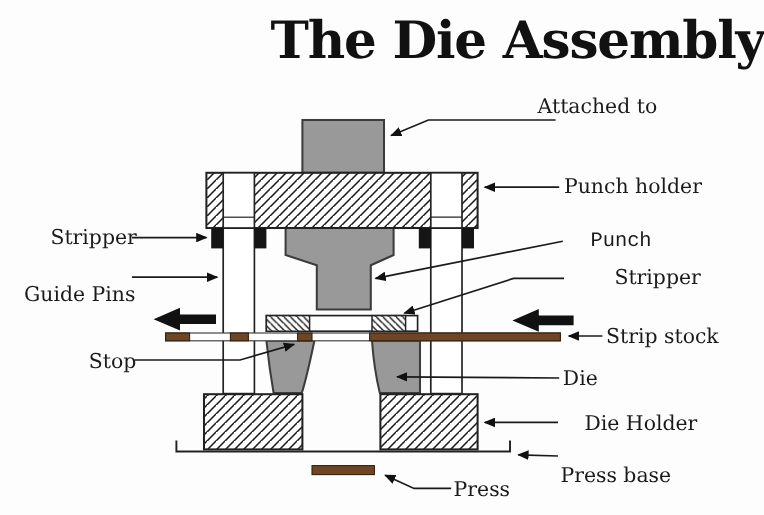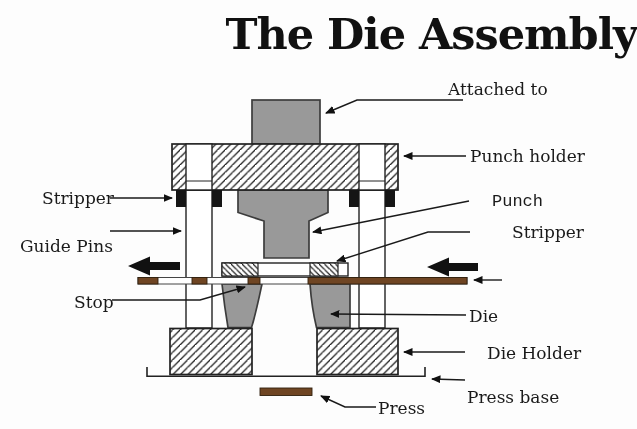--- a/index.html
+++ b/index.html
@@ -116,19 +116,20 @@
   <div class="page-title">The Die Assembly</div>
 
   <div class="lbl center" style="left:448px;top:79px;width:124px;">
     <div>Attached to</div>
   </div>
   <div class="lbl" style="left:470px;top:146px;">Punch holder</div>
   <div class="lbl" style="left:42px;top:188px;">Stripper</div>
   <div class="lbl" style="left:492px;top:192px;font-family:Liberation Mono, monospace;">Punch</div>
   <div class="lbl" style="left:20px;top:236px;">Guide Pins</div>
   <div class="lbl" style="left:472px;top:222px;margin-left:40px;">Stripper</div>
+  <div class="lbl" style="left:505px;top:271px;">Strip stock</div>
   <div class="lbl" style="left:74px;top:292px;">Stop</div>
   <div class="lbl" style="left:469px;top:306px;">Die</div>
   <div class="lbl" style="left:487px;top:343px;">Die Holder</div>
   <div class="lbl" style="left:467px;top:371px;margin-top:16px;">Press base</div>
   <div class="lbl" style="left:378px;top:398px;">Press</div>
 
 </div>
 
 </body></html>

